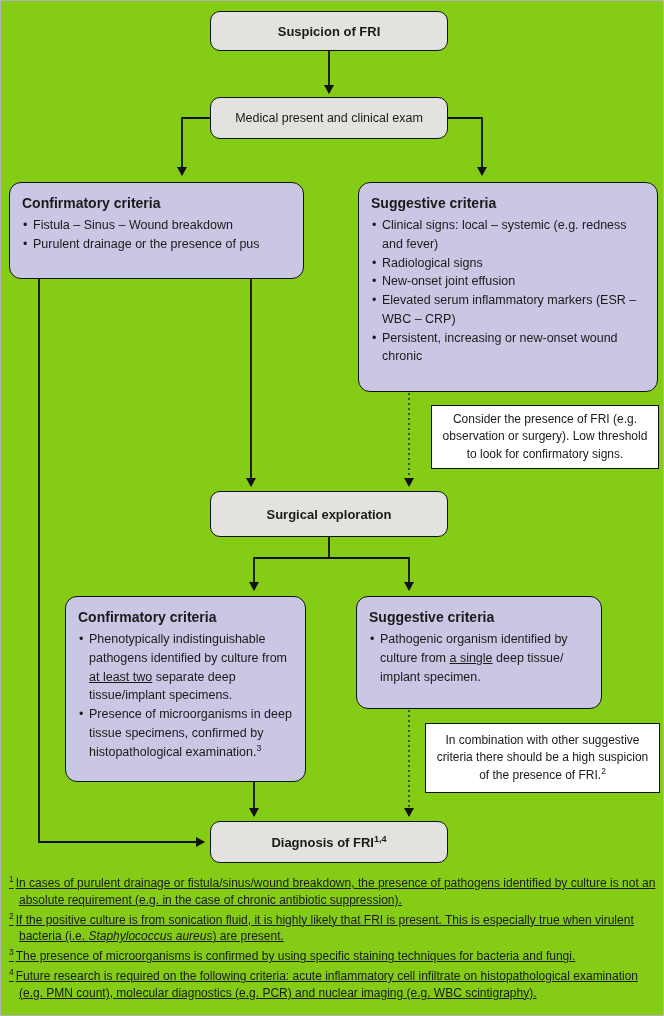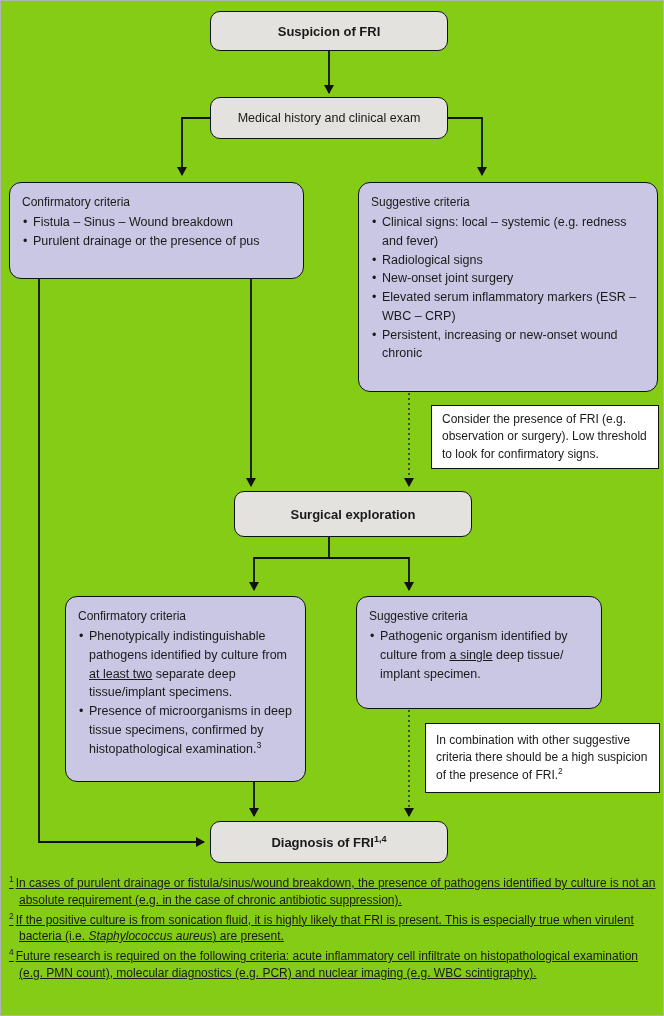--- a/index.html
+++ b/index.html
@@ -32,30 +32,31 @@
   .pbox{
     position:absolute;
     box-sizing:border-box;
     background:var(--box_purple,#c9c7e3);
     border:1.5px solid #111;
     border-radius:12px;
     padding:10px 12px;
     font-size:12.5px;
     line-height:1.5;
   }
-  .pbox .ttl{font-weight:normal;font-size:12px;margin:0 0 2px 0;}
+  .pbox .ttl{font-weight:bold;font-size:14px;margin:0 0 2px 0;}
   .bullets{list-style:none;margin:0;padding:0;}
   .bullets li{position:relative;padding-left:11px;}
   .bullets li::before{content:"\2022";position:absolute;left:1px;top:0;}
   .note{
     position:absolute;
     box-sizing:border-box;
     background:var(--note_bg,#fff);
     border:1.5px solid #111;
     display:flex;align-items:center;justify-content:center;
+    text-align:center;
     font-size:12px;
     line-height:1.45;
     padding:6px 10px;
   }
   .footnotes{position:absolute;font-size:12px;line-height:1.4;}
   .footnotes p{margin:0 0 3px 0;padding-left:10px;text-indent:-10px;}
   sup{font-size:70%;line-height:0;}
   .footnotes sup{margin-right:2px;}
 </style>
 </head>
@@ -81,47 +82,47 @@
     <path class="solid arr" d="M408 556 V589"></path>
     <path class="solid arr" d="M253 781 V815"></path>
     <path class="dotted arr" d="M408 709 V815"></path>
   </svg>
 
   <div class="gbox" style="left:209px;top:10px;width:238px;height:40px;">
     <div class="t">Suspicion of FRI</div>
   </div>
 
   <div class="gbox" style="left:209px;top:96px;width:238px;height:42px;">
-    <div class="t-normal">Medical history and clinical exam</div>
+    <div class="t-normal">Medical present and clinical exam</div>
   </div>
 
   <div class="pbox" style="left:8px;top:181px;width:295px;height:97px;">
     <div class="ttl">Confirmatory criteria</div>
     <ul class="bullets">
       <li>Fistula – Sinus – Wound breakdown</li>
       <li>Purulent drainage or the presence of pus</li>
     </ul>
   </div>
 
   <div class="pbox" style="left:357px;top:181px;width:300px;height:210px;">
     <div class="ttl">Suggestive criteria</div>
     <ul class="bullets">
       <li>Clinical signs: local – systemic (e.g. redness and fever)</li>
       <li>Radiological signs</li>
-      <li>New-onset joint surgery</li>
+      <li>New-onset joint effusion</li>
       <li>Elevated serum inflammatory markers (ESR – WBC – CRP)</li>
       <li>Persistent, increasing or new-onset wound chronic</li>
     </ul>
   </div>
 
   <div class="note" style="left:430px;top:404px;width:228px;height:64px;">
     <div>Consider the presence of FRI (e.g. observation or surgery). Low threshold to look for confirmatory signs.</div>
   </div>
 
-  <div class="gbox" style="left:209px;top:490px;width:238px;height:46px;margin-left:24px;">
+  <div class="gbox" style="left:209px;top:490px;width:238px;height:46px;">
     <div class="t">Surgical exploration</div>
   </div>
 
   <div class="pbox" style="left:64px;top:595px;width:241px;height:186px;">
     <div class="ttl">Confirmatory criteria</div>
     <ul class="bullets">
       <li><span>Phenotypically indistinguishable pathogens identified by culture from </span><span style="text-decoration: underline;">at least two</span><span> separate deep tissue/implant specimens.</span></li>
       <li><span>Presence of microorganisms in deep tissue specimens, confirmed by histopathological examination.</span><sup>3</sup></li>
     </ul>
   </div>
@@ -137,16 +138,17 @@
     <div><span>In combination with other suggestive criteria there should be a high suspicion of the presence of FRI.</span><sup>2</sup></div>
   </div>
 
   <div class="gbox" style="left:209px;top:820px;width:238px;height:42px;">
     <div class="t"><span>Diagnosis of FRI</span><sup>1,4</sup></div>
   </div>
 
   <div class="footnotes" style="left:8px;top:874px;width:650px;text-decoration:underline;">
     <p><sup>1</sup><span><span>In cases of purulent drainage or fistula/sinus/wound breakdown, the presence of pathogens identified by culture is not an absolute requirement (e.g. in the case of chronic antibiotic suppression).</span></span></p>
     <p><sup>2</sup><span><span>If the positive culture is from sonication fluid, it is highly likely that FRI is present. This is especially true when virulent bacteria (i.e. </span><span style="font-style: italic;">Staphylococcus aureus</span><span>) are present.</span></span></p>
+    <p><sup>3</sup><span><span>The presence of microorganisms is confirmed by using specific staining techniques for bacteria and fungi.</span></span></p>
     <p><sup>4</sup><span><span>Future research is required on the following criteria: acute inflammatory cell infiltrate on histopathological examination (e.g. PMN count), molecular diagnostics (e.g. PCR) and nuclear imaging (e.g. WBC scintigraphy).</span></span></p>
   </div>
 
 </div>
 
 </body></html>

